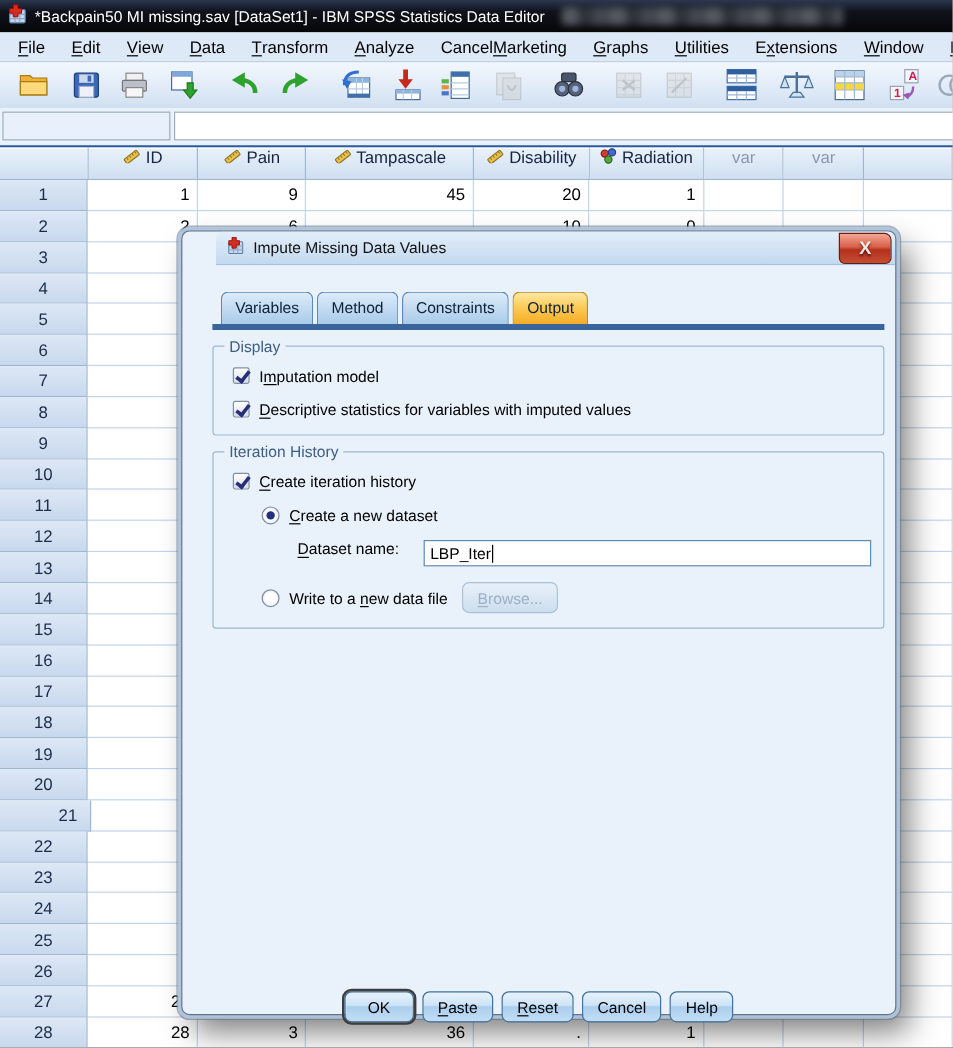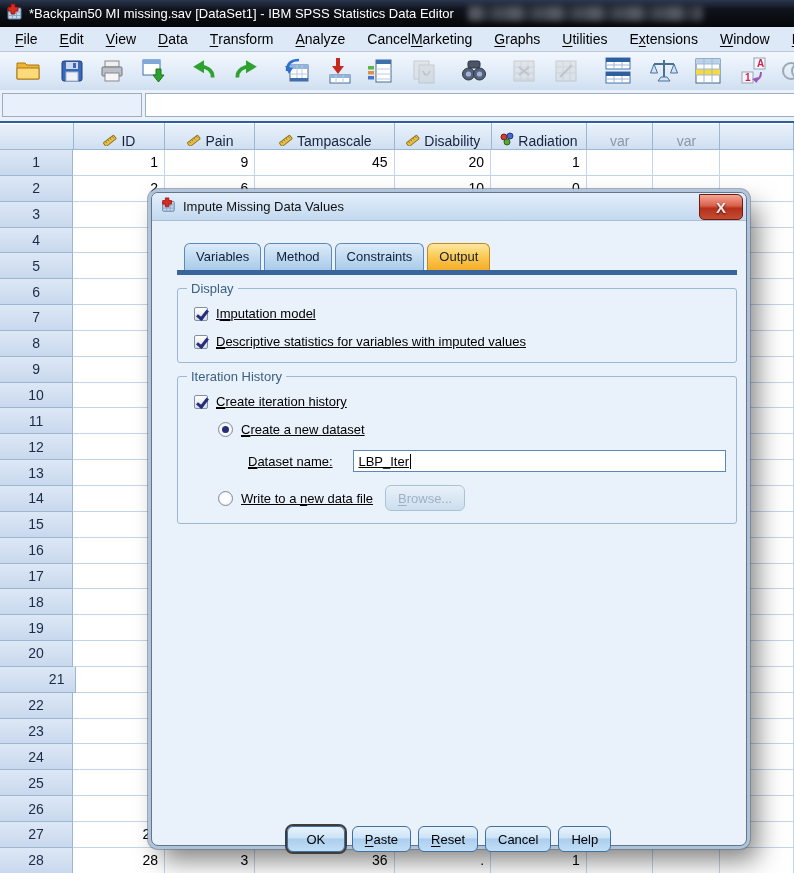--- a/index.html
+++ b/index.html
@@ -26,48 +26,48 @@
   
   .cellbar{position:absolute;left:0;top:90px;width:100%;height:31px;background:#e9f1fa;}
   .cellref{position:absolute;left:2px;top:3px;width:138px;height:22px;background:#e7f0fb;border:1px solid #9fadbe;}
   .celledit{position:absolute;left:145px;top:3px;width:645px;height:22px;background:#fff;border:1px solid #9fadbe;font-size:13px;line-height:22px;padding:0 4px;}
   .gridtopline{position:absolute;left:0;top:121px;width:100%;height:2px;background:#2f5e9e;}
   
   .grid{position:absolute;left:0;top:123px;right:0;bottom:0;overflow:hidden;background:#fff;}
   .grow{display:flex;}
   .hcell{box-sizing:border-box;height:27px;background:linear-gradient(#eaf2fb,#cfdff1);
     border-right:1px solid #9db6d2;border-bottom:1px solid #9db6d2;box-shadow:inset 0 1px 0 #fff;
-    display:flex;align-items:flex-end;justify-content:center;gap:4px;font-size:14px;color:#15243f;}
+    display:flex;align-items:flex-start;justify-content:center;gap:4px;font-size:14px;color:#15243f;}
   .hcell.varcol{color:#8a97a9;}
   .rn{box-sizing:border-box;height:25.85px;background:linear-gradient(#dde8f6,#c8d8ed);
     border-right:1px solid #9db6d2;border-bottom:1px solid #9db6d2;
     display:flex;align-items:center;justify-content:center;font-size:14px;color:#1c2b47;}
   .dcell{box-sizing:border-box;height:25.85px;border-right:1px solid #c3d5ea;border-bottom:1px solid #c3d5ea;
     font-size:14px;color:#000;display:flex;align-items:center;justify-content:flex-end;padding-right:6px;}
   
   .dialog{position:absolute;left:151px;top:192px;width:594px;height:652px;border-radius:7px;
     background:#e9f1fa;border:1px solid #64758a;
     box-shadow:0 0 0 3px rgba(178,199,222,.92),0 0 0 4px rgba(95,113,133,.55),10px 14px 26px rgba(0,0,0,.5);}
   .dtitle{height:27px;border-radius:6px 6px 0 0;background:linear-gradient(#e3eefb,#c3d9ef);
-    border-bottom:1px solid #a8bfd8;display:flex;align-items:center;gap:7px;padding-left:8px;font-size:13px;color:#111;}
+    border-bottom:1px solid #a8bfd8;display:flex;align-items:center;gap:7px;padding-left:8px;font-size:13px;color:#111;margin-left:28px;}
   .dclose{position:absolute;top:1px;right:3px;width:42px;height:24px;border-radius:0 6px 5px 5px;
     background:linear-gradient(#f2a violet);
     background:linear-gradient(#f3a795 0%,#d9604a 45%,#b4301c 55%,#c44d33 100%);
     border:1px solid #6e1a0e;color:#ececec;font-weight:bold;font-size:15px;
     display:flex;align-items:center;justify-content:center;text-shadow:0 1px 2px rgba(60,0,0,.8);}
   .dbody{position:relative;height:calc(100% - 27px);font-size:13px;color:#000;padding-left:16px;}
   .tabs{display:flex;gap:3px;margin:22px 0 0 16px;position:relative;z-index:2;}
   .tab{height:26px;line-height:26px;padding:0 11px;border-radius:6px 6px 0 0;
     background:linear-gradient(#dcebf9,#a9cbe9);border:1px solid #5d89b6;border-bottom:none;color:#0e2138;}
   .tab.active{background:linear-gradient(#fde8a2 0%,#fbc851 50%,#f6ac27 100%);border-color:#c18a1e;}
   .tabbar{height:5px;background:#3a659b;margin:0 9px;position:relative;z-index:1;}
   .group{position:relative;margin:13px 9px 0 9px;border:1px solid #9cb8d6;border-radius:3px;
     padding:17px 10px 10px 12px;}
   .grouplabel{position:absolute;top:-8px;left:9px;background:#e9f1fa;padding:0 4px;color:#3c5f82;}
-  .optrow{display:flex;align-items:center;gap:8px;margin:0 0 13px 4px;text-decoration:underline;}
+  .optrow{display:flex;gap:8px;margin:0 0 13px 4px;}
   .optrow:last-child{margin-bottom:3px;}
   .cb{width:14px;height:14px;box-sizing:border-box;background:linear-gradient(#fff,#d7dde6);
     border:1px solid #818fa6;border-radius:2px;position:relative;flex:none;}
   .cb.checked::after{content:"";position:absolute;left:4px;top:0px;width:4px;height:9px;
     border:solid #252e7b;border-width:0 3px 3px 0;transform:rotate(38deg);}
   .radio{width:15px;height:15px;box-sizing:border-box;border-radius:50%;
     background:radial-gradient(#fff 40%,#dfe5ec);border:1px solid #7e8ca2;position:relative;flex:none;}
   .radio.sel::after{content:"";position:absolute;left:3px;top:3px;width:7px;height:7px;border-radius:50%;background:#252e7b;}
   .indent1{margin-left:28px;}
   .indent2{margin-left:58px;}

